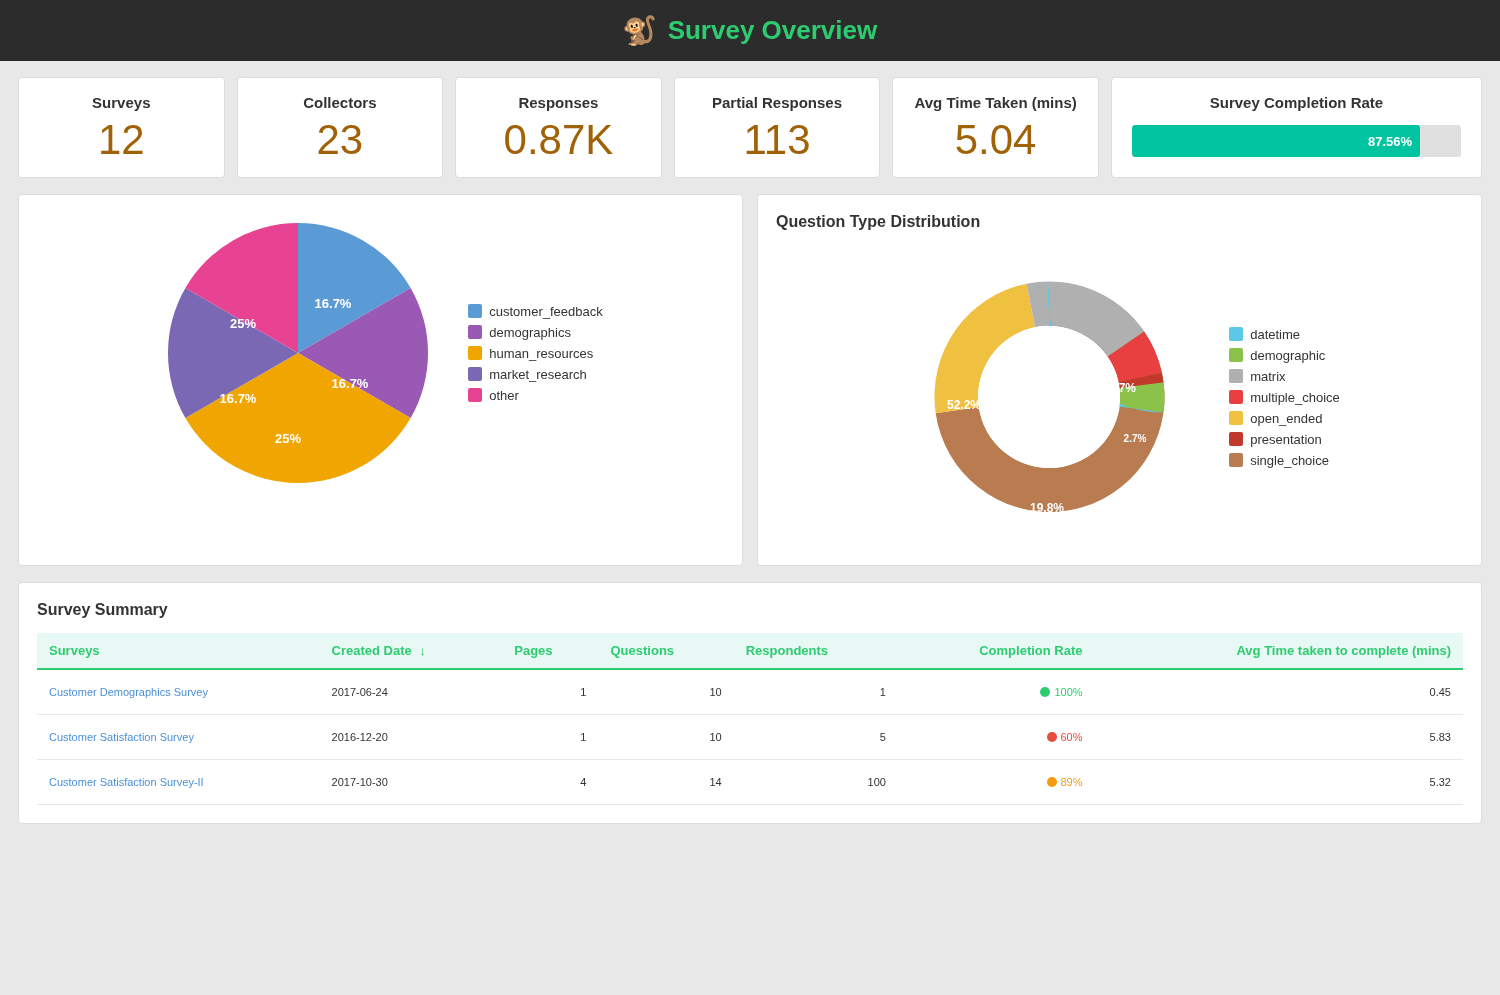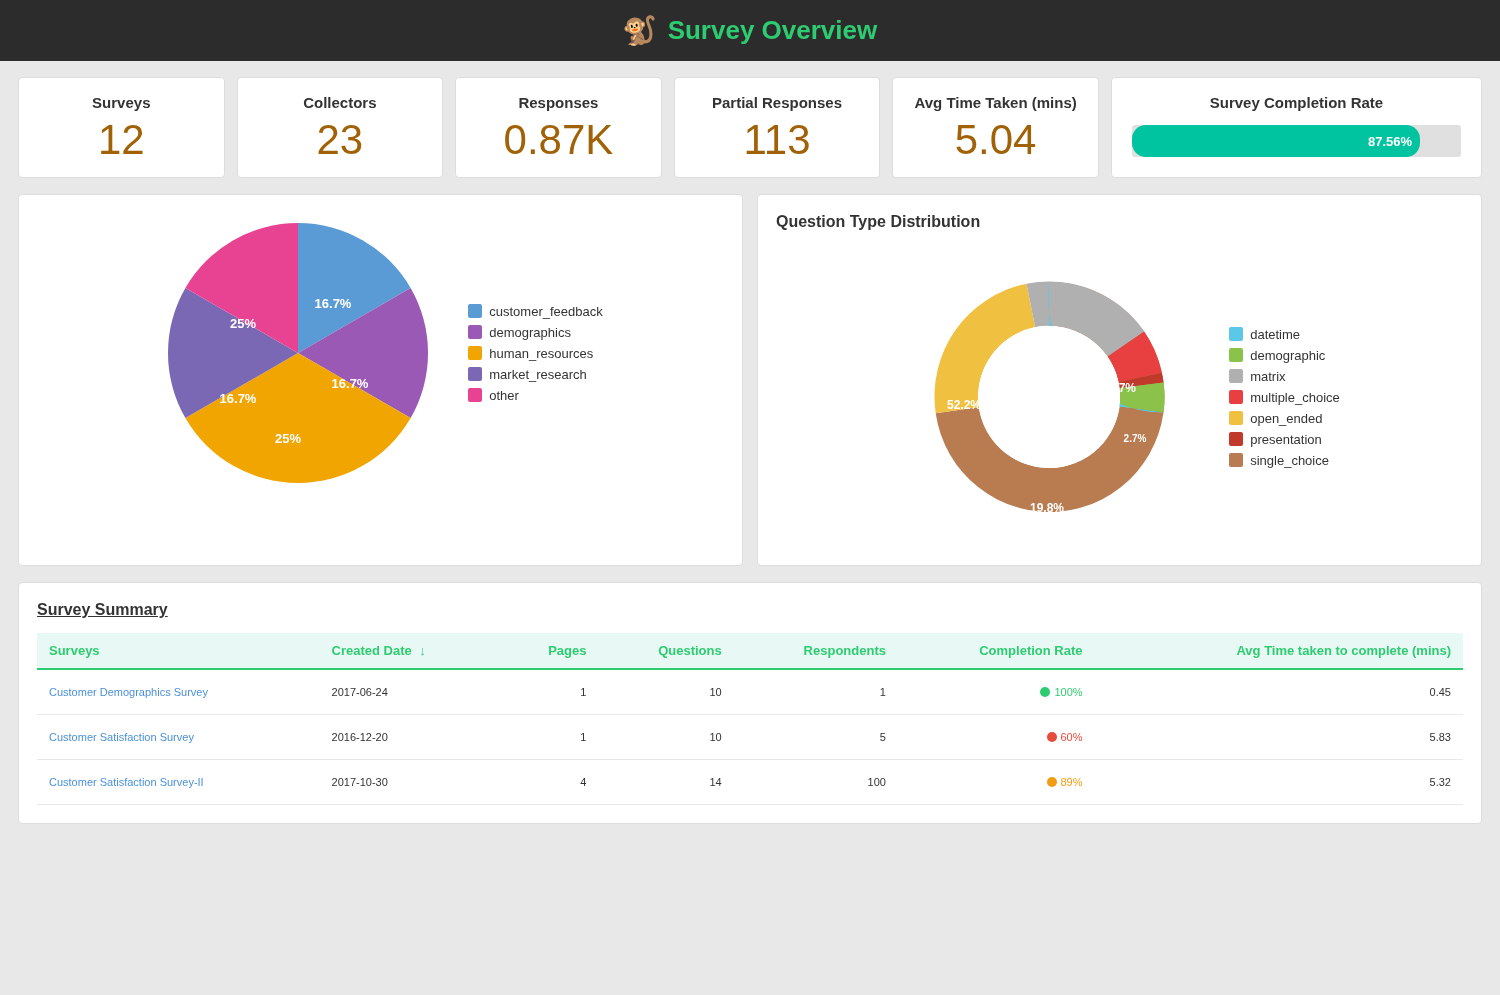--- a/index.html
+++ b/index.html
@@ -70,21 +70,21 @@
       background: #e0e0e0;
       border-radius: 3px;
       height: 32px;
       position: relative;
       overflow: hidden;
       margin-top: 6px;
     }
     .completion-bar-fill {
       background: #00c49f;
       height: 100%;
-      border-radius: 14px;
+      border-radius: 3px;
       display: flex;
       align-items: center;
       justify-content: flex-end;
       padding-right: 8px;
     }
     .completion-bar-text {
       color: white;
       font-size: 13px;
       font-weight: bold;
     }
@@ -176,39 +176,38 @@
       background: white;
       border: 1px solid #ddd;
       border-radius: 4px;
       padding: 18px;
     }
     .summary-title {
       font-size: 16px;
       font-weight: bold;
       color: #333;
       margin-bottom: 14px;
-      text-decoration: underline;
     }
     table {
       width: 100%;
       border-collapse: collapse;
     }
     thead tr {
       background: #e8f8f4;
     }
     th {
       color: #2ecc71;
       font-size: 13px;
       font-weight: 700;
       padding: 10px 12px;
       text-align: left;
       border-bottom: 2px solid #2ecc71;
     }
     th.right { text-align: right; }
-    th.center { text-align: right; }
+    th.center { text-align: left; }
     td {
       padding: 16px 12px;
       font-size: 11px;
       color: #333;
       border-bottom: 1px solid #e8e8e8;
     }
     td.right { text-align: right; }
     td.link { color: #4a90d9; cursor: pointer; }
     .sort-icon { margin-left: 4px; }
     .status-dot {

